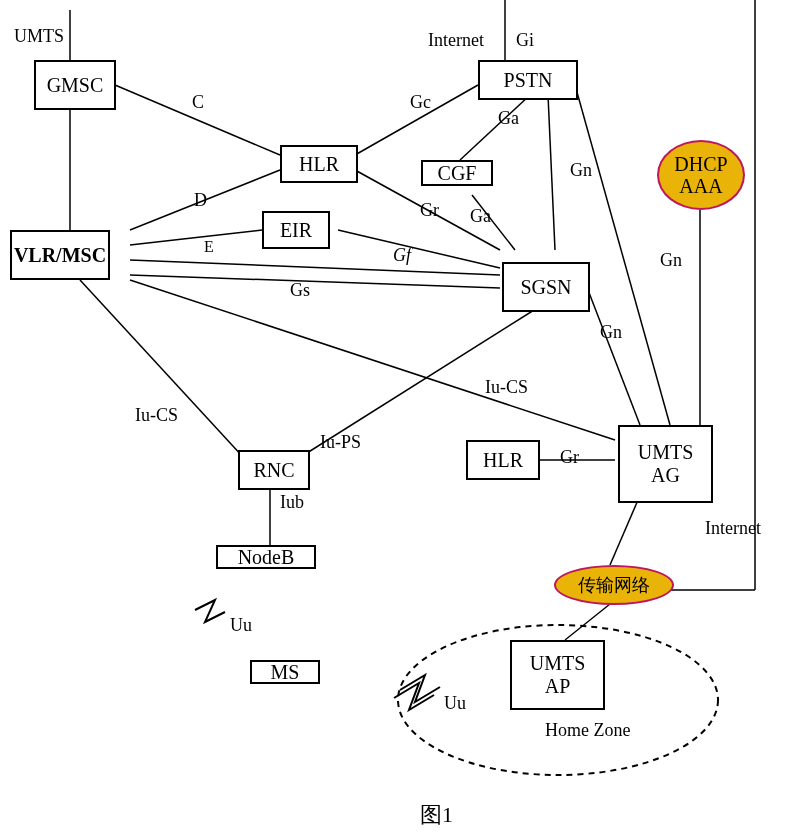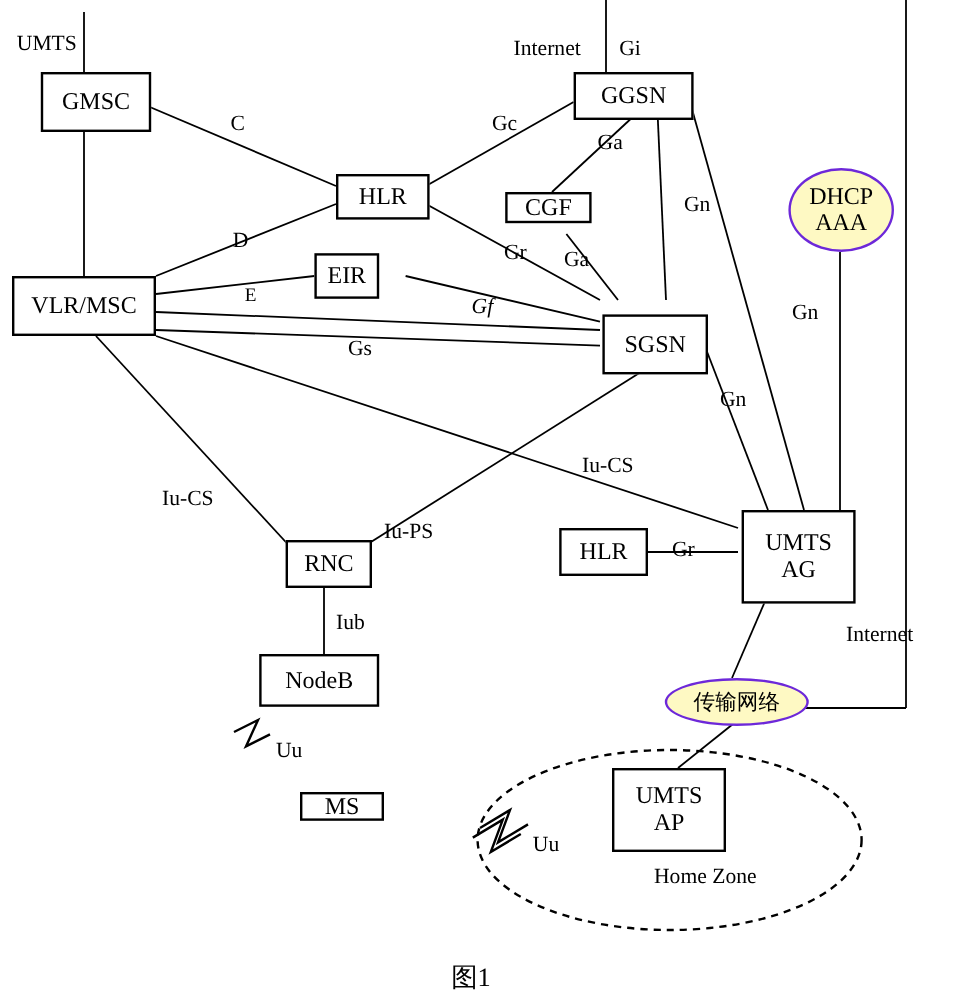--- a/index.html
+++ b/index.html
@@ -1,22 +1,22 @@
 <!DOCTYPE html>
 <html><head>
   <meta charset="utf-8">
   <style>
     * { margin: 0; padding: 0; box-sizing: border-box; }
     body { width: 800px; height: 834px; position: relative; font-family: "Times New Roman", serif; background: white; }
     .node-box { position: absolute; border: 2px solid black; background: white; display: flex; align-items: center; justify-content: center; text-align: center; font-size: 20px; padding: 4px 8px; }
-    .node-ellipse { position: absolute; border: 2px solid #6d28d9; border-radius: 50%; background: #fef9c3; display: flex; align-items: center; justify-content: center; text-align: center; font-size: 20px; }
+    .node-ellipse { position: absolute; border: 2px solid #be185d; border-radius: 50%; background: #eab308; display: flex; align-items: center; justify-content: center; text-align: center; font-size: 20px; }
     .label { position: absolute; font-size: 18px; background: transparent; z-index: 5; }
     svg { position: absolute; top: 0; left: 0; width: 800px; height: 834px; pointer-events: none; }
     .node-box, .node-ellipse { z-index: 2; }
-    .caption { position: absolute; font-size: 22px; }
+    .caption { position: absolute; font-size: 22px; margin-left: 44px; }
   </style>
 </head>
 <body>
 
 <svg>
   <line x1="70" y1="10" x2="70" y2="60" stroke="black" stroke-width="1.5"></line>
   <line x1="505" y1="0" x2="505" y2="60" stroke="black" stroke-width="1.5"></line>
   <line x1="755" y1="0" x2="755" y2="590" stroke="black" stroke-width="1.5"></line>
   <line x1="755" y1="590" x2="670" y2="590" stroke="black" stroke-width="1.5"></line>
   <line x1="115" y1="85" x2="280" y2="155" stroke="black" stroke-width="1.5"></line>
@@ -40,50 +40,50 @@
   <line x1="540" y1="460" x2="615" y2="460" stroke="black" stroke-width="1.5"></line>
   <line x1="270" y1="490" x2="270" y2="545" stroke="black" stroke-width="1.5"></line>
   <line x1="638" y1="500" x2="610" y2="565" stroke="black" stroke-width="1.5"></line>
   <line x1="615" y1="600" x2="565" y2="640" stroke="black" stroke-width="1.5"></line>
   <ellipse cx="558" cy="700" rx="160" ry="75" fill="none" stroke="black" stroke-width="2" stroke-dasharray="6,5"></ellipse>
   <path d="M 195 610 L 215 600 L 205 622 L 225 612" fill="none" stroke="black" stroke-width="2"></path>
   <path d="M 400 690 L 425 675 L 415 702 L 440 687" fill="none" stroke="black" stroke-width="2"></path>
   <path d="M 394 698 L 419 683 L 409 710 L 434 695" fill="none" stroke="black" stroke-width="2"></path>
 </svg>
 
-<div class="node-box" style="left:34px; top:60px; width:92px; height:50px;">
+<div class="node-box" style="left:34px; top:60px; width:82px; height:50px;">
     <span>GMSC</span>
   </div>
 <div class="node-box" style="left:478px; top:60px; width:100px; height:40px;">
-    <span>GGSN</span>
+    <span>PSTN</span>
   </div>
 <div class="node-box" style="left:280px; top:145px; width:78px; height:38px;">
     <span>HLR</span>
   </div>
 <div class="node-box" style="left:421px; top:160px; width:72px; height:26px;">
     <span>CGF</span>
   </div>
-<div class="node-box" style="left:262px; top:211px; width:54px; height:38px;">
+<div class="node-box" style="left:262px; top:211px; width:68px; height:38px;">
     <span>EIR</span>
   </div>
-<div class="node-box" style="left:10px; top:230px; width:120px; height:50px;">
+<div class="node-box" style="left:10px; top:230px; width:100px; height:50px;font-weight:bold;">
     <span>VLR/MSC</span>
   </div>
 <div class="node-box" style="left:502px; top:250px; width:88px; height:50px;margin-top:12px;">
     <span>SGSN</span>
   </div>
 <div class="node-box" style="left:238px; top:450px; width:72px; height:40px;">
     <span>RNC</span>
   </div>
 <div class="node-box" style="left:466px; top:440px; width:74px; height:40px;">
     <span>HLR</span>
   </div>
 <div class="node-box" style="left:618px; top:425px; width:95px; height:78px; white-space: pre-line;"><span>UMTS
 AG</span></div>
-<div class="node-box" style="left:216px; top:545px; width:100px; height:44px;">
+<div class="node-box" style="left:216px; top:545px; width:100px; height:24px;">
     <span>NodeB</span>
   </div>
 <div class="node-box" style="left:250px; top:660px; width:70px; height:24px;">
     <span>MS</span>
   </div>
 <div class="node-box" style="left:510px; top:640px; width:95px; height:70px; white-space: pre-line;"><span>UMTS
 AP</span></div>
 
 <div class="node-ellipse" style="left:657px; top:140px; width:88px; height:70px; white-space: pre-line; line-height: 1.1;"><span>DHCP
 AAA</span></div>
@@ -103,19 +103,19 @@
 <div class="label" style="left:420px; top:200px;">Gr</div>
 <div class="label" style="left:470px; top:206px;">Ga</div>
 <div class="label" style="left:393px; top:245px; font-style:italic;">Gf</div>
 <div class="label" style="left:660px; top:250px;">Gn</div>
 <div class="label" style="left:290px; top:280px;">Gs</div>
 <div class="label" style="left:600px; top:322px;">Gn</div>
 <div class="label" style="left:135px; top:405px;">Iu-CS</div>
 <div class="label" style="left:485px; top:377px;">Iu-CS</div>
 <div class="label" style="left:320px; top:432px;">Iu-PS</div>
 <div class="label" style="left:560px; top:447px;">Gr</div>
-<div class="label" style="left:280px; top:508px;">Iub</div>
+<div class="label" style="left:280px; top:492px;">Iub</div>
 <div class="label" style="left:705px; top:518px;">Internet</div>
 <div class="label" style="left:230px; top:615px;">Uu</div>
 <div class="label" style="left:444px; top:693px;">Uu</div>
 <div class="label" style="left:545px; top:720px;">Home Zone</div>
 
 <div class="caption" style="left:376px; top:800px;">图1</div>
 
 </body></html>

